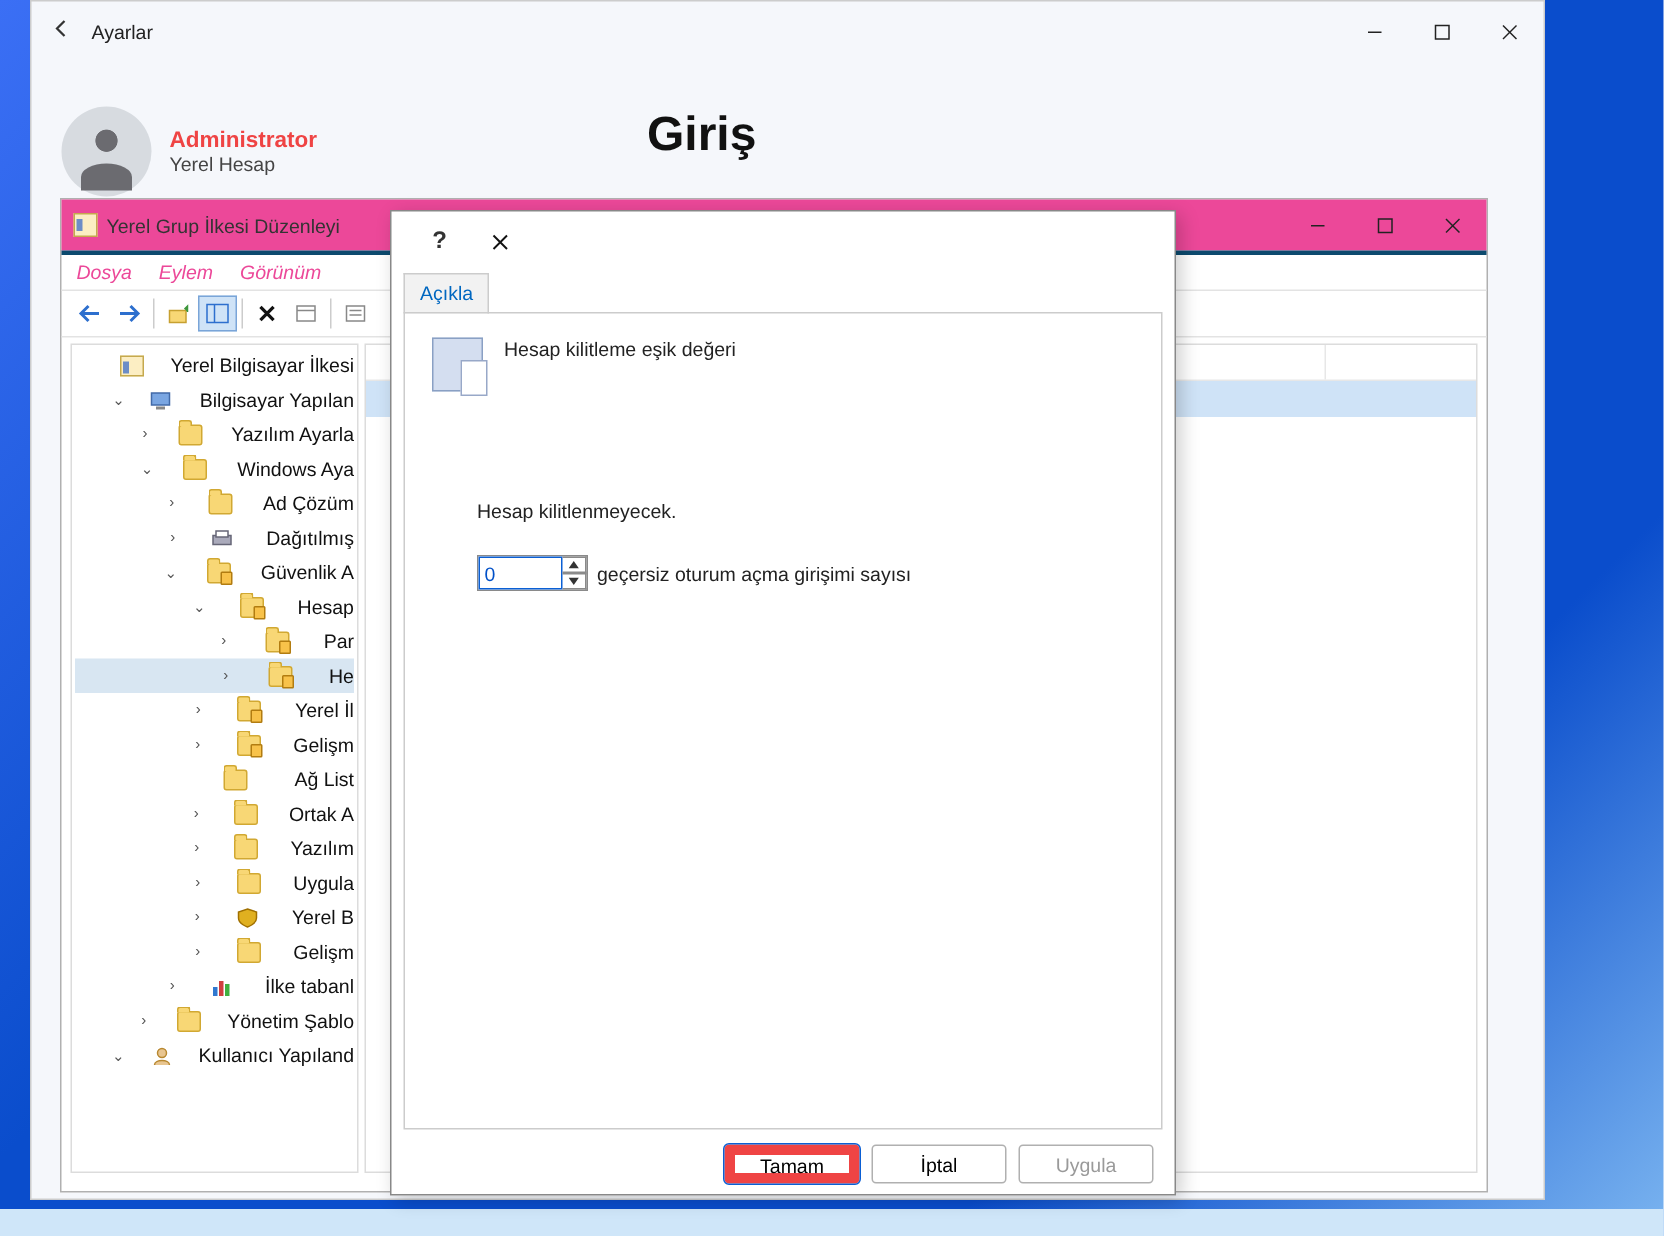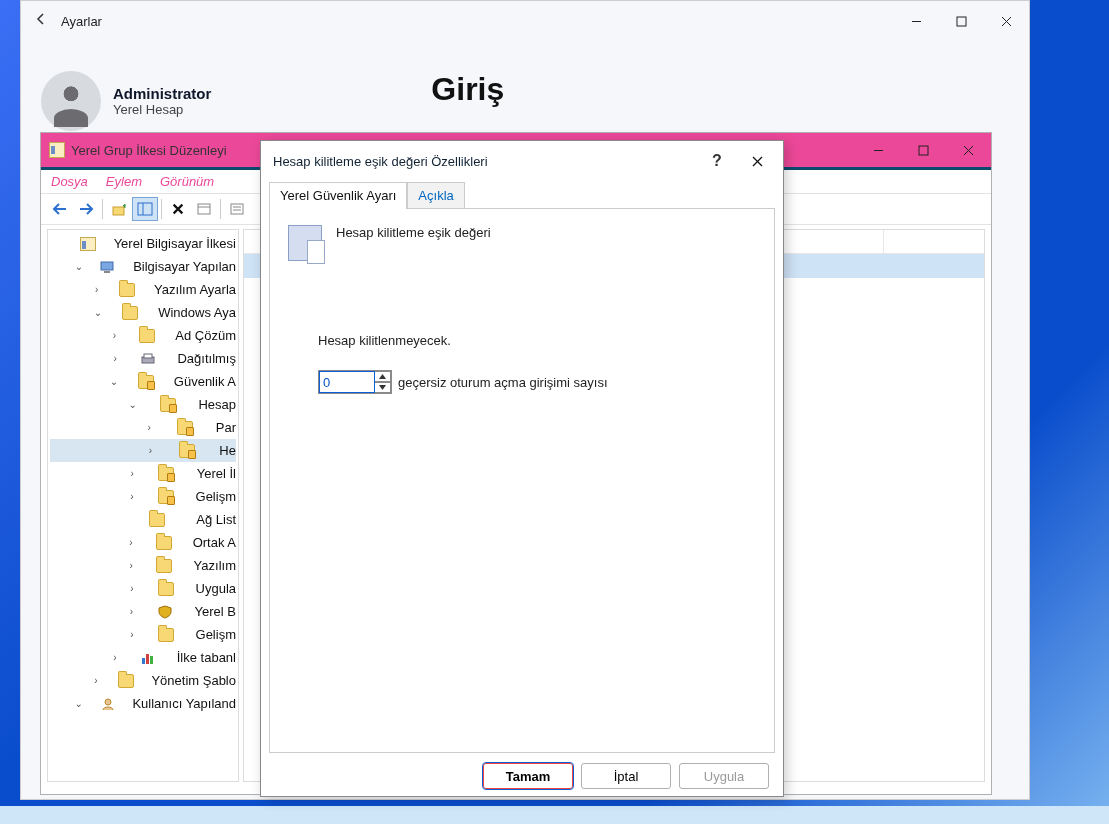--- a/index.html
+++ b/index.html
@@ -12,21 +12,21 @@
   .settings-titlebar { height: 40px; display:flex; align-items:center; }
   .settings-back { width: 40px; text-align:center; font-size: 16px; color:#444; }
   .settings-title { font-size: 13px; color:#222; flex:1; }
   .titlebar-ctrls { display:flex; }
   .tb-btn { width: 45px; height: 30px; display:flex; align-items:center; justify-content:center; color:#333; font-size:14px; }
   .tb-btn svg { width:11px; height:11px; stroke:#222; stroke-width:1; fill:none; }
   .settings-body { display:flex; padding: 30px 0 0 20px; }
   .profile { display:flex; align-items:center; gap:12px; }
   .avatar { width: 60px; height: 60px; border-radius: 50%; background: radial-gradient(circle at 50% 38%, #6b6b70 0 15%, #d7dbe0 16% 100%); position:relative; }
   .avatar::after{content:"";position:absolute;width:34px;height:18px;background:#6b6b70;border-radius:50% 50% 0 0;left:13px;top:38px;}
-  .profile-name { font-weight:600; font-size:15px; color:#0f172a; }
+  .profile-name { font-weight:600; font-size:15px; color:#ef4444; }
   .profile-sub { font-size: 13px; color:#444; }
   .page-heading { font-size: 32px; font-weight:600; color:#111; margin-left:220px; }
 
   
   .gpedit-win { left: 40px; top: 132px; width: 952px; height: 663px; background:#fff; border:1px solid #b0b0b0; }
   .gp-titlebar { display:flex; align-items:center; height: 34px; padding-left: 8px; background:#ec4899; border-bottom:0px; }
   .gp-title-icon { width:16px; height:16px; background:#fceec3; border:1px solid #c5a94e; position:relative; margin-right:6px; }
   .gp-title-icon::before{content:"";position:absolute;width:4px;height:8px;background:#6c8dc7;left:1px;top:3px;}
   .gp-title { font-size: 13px; color:#333; flex:1; }
   .gp-tb-btns { display:flex; gap:0; }
@@ -82,21 +82,21 @@
   .spinner-row { display:flex; align-items:center; gap:6px;}
   .spin-wrap { display:flex; border:1px solid #8a8a8a;}
   .spin-input { width:56px; height:22px; border:none; padding:2px 4px; font-size:13px; color:#0050c8; outline:1px solid #0a5fd4; outline-offset:-1px;}
   .spin-btns { display:flex; flex-direction:column;}
   .spin-btn { width:16px; height:11px; border:1px solid #8a8a8a; border-left:none; display:flex; align-items:center; justify-content:center;}
   .spin-btn svg{width:7px;height:5px;}
   .spin-label { font-size:13px; color:#222; }
 
   .dlg-buttons { display:flex; justify-content:flex-end; gap:8px; padding: 10px 14px;}
   .btn { width:90px; height:26px; border:1px solid #b0b0b0; background:#fff; font-size:13px; border-radius:3px;}
-  .btn.primary { border:1px solid #ef4444; outline:1px solid #0a5fd4; outline-offset:0px;font-weight:bold;}
+  .btn.primary { border:7px solid #ef4444; outline:1px solid #0a5fd4; outline-offset:0px;}
   .btn:disabled { color:#9a9a9a; }
 </style>
 </head>
 <body>
 
 <div class="bottom-light"></div>
 
 <div class="win settings-win">
   <div class="settings-titlebar">
     <div class="settings-back">
@@ -424,33 +424,31 @@
         </div>
       <div class="list-row">
           <div class="lr-cell" style="width:540px;text-align:right;">z</div>
         </div>
     </div>
   </div>
 </div>
 
 <div class="dlg-win">
   <div class="dlg-titlebar">
-    <span class="dlg-title">Hesap kilitleme eşik değeri Özellikleri</span>
     <div class="dlg-tb">
       <div class="tb-btn help-btn">?</div>
       <div class="tb-btn">
           <svg viewBox="0 0 11 11" width="13" height="13">
             <line x1="1" y1="1" x2="10" y2="10" stroke="#111" stroke-width="1.3"></line>
             <line x1="10" y1="1" x2="1" y2="10" stroke="#111" stroke-width="1.3"></line>
           </svg>
         </div>
     </div>
   </div>
   <div class="tab-strip">
-    <div class="tab active">Yerel Güvenlik Ayarı</div>
     <div class="tab inactive">Açıkla</div>
   </div>
   <div class="tab-body">
     <div class="policy-head">
       <div class="policy-icon"></div>
       <div class="policy-name">Hesap kilitleme eşik değeri</div>
     </div>
     <div class="field-block">
       <div class="field-note">Hesap kilitlenmeyecek.</div>
       <div class="spinner-row">

